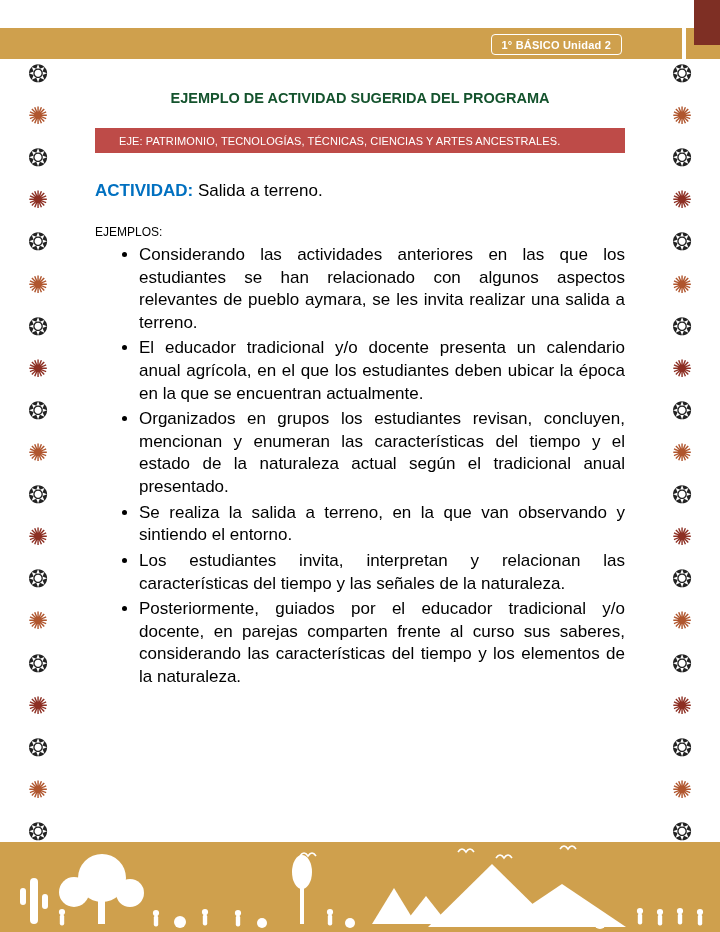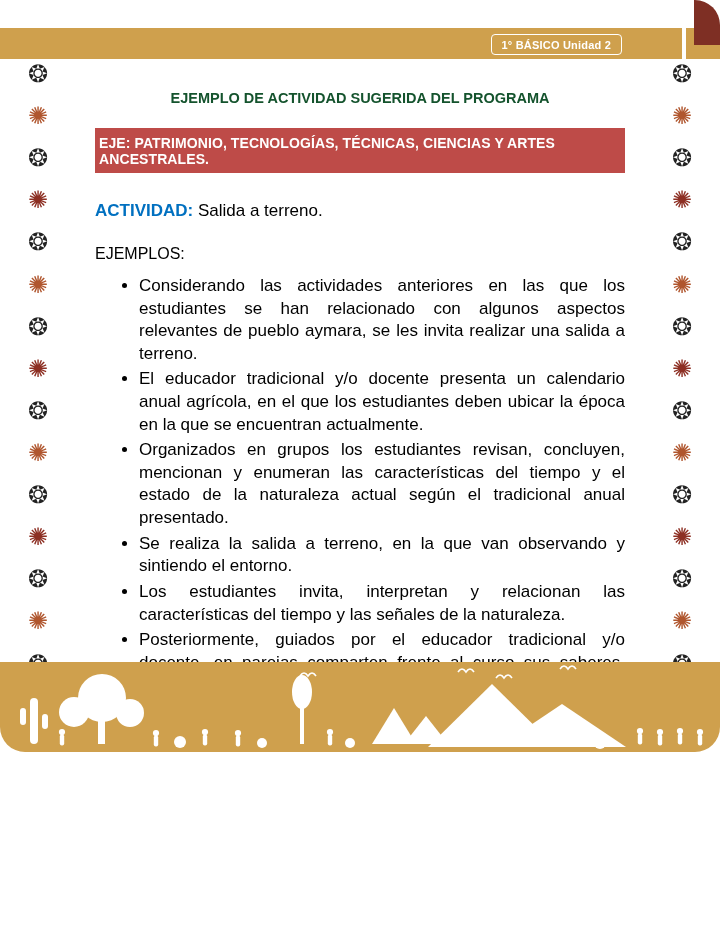--- a/index.html
+++ b/index.html
@@ -1,17 +1,17 @@
 <!DOCTYPE html>
 <html><head>
 <meta charset="utf-8">
 <style>
   html,body{margin:0;padding:0;background:#fff;}
-  .page{position:relative;width:720px;height:752px;background:#ffffff;
-        font-family:"Liberation Sans",sans-serif;overflow:hidden;border-radius:25px;}
+  .page{position:relative;width:720px;height:932px;background:#ffffff;
+        font-family:"Liberation Sans",sans-serif;overflow:hidden;}
 
   
   .topbar{position:absolute;top:28px;left:0;width:720px;height:31px;background:#cfa04d;}
   .topbar-white-line{position:absolute;top:28px;left:682px;width:4px;height:31px;background:#ffffff;}
   .corner-block{position:absolute;top:0;right:0;width:26px;height:45px;background:#7e2f24;}
   .badge{position:absolute;top:34px;right:98px;height:19px;padding:0 10px;
          border:1.5px solid #ffffff;border-radius:4px;color:#ffffff;
          font-size:11px;font-weight:bold;display:flex;align-items:center;justify-content:center;
          letter-spacing:.2px;}
 
@@ -19,25 +19,25 @@
   .pattern-strip{position:absolute;top:62px;width:36px;height:782px;
                  display:flex;flex-direction:column;align-items:center;justify-content:space-between;
                  font-size:24px;line-height:1;user-select:none;}
   .pattern-left{left:20px;}
   .pattern-right{right:20px;}
   .motif{display:block;}
 
   
   .content{position:absolute;left:95px;top:82px;width:530px;color:#000;}
   .title{color:#14532d;font-weight:bold;font-size:14.5px;text-align:center;margin:8px 0 22px 0;}
-  .banner{background:#be4b48;color:#ffffff;font-weight:bold;font-size:14px;
-          padding:7px 8px 6px 4px;margin-bottom:28px;letter-spacing:.1px;}
+  .banner{background:#be4b48;color:#ffffff;font-weight:normal;font-size:11px;
+          padding:7px 8px 6px 24px;margin-bottom:28px;letter-spacing:.1px;}
   .actividad{font-size:17px;margin-bottom:24px;}
   .actividad-label{color:#0070c0;font-weight:bold;}
-  .ejemplos-label{font-size:16px;margin-bottom:12px;}
+  .ejemplos-label{font-size:12px;margin-bottom:5px;}
   ul.bullets{margin:0;padding-left:44px;font-size:17px;line-height:1.33;text-align:justify;}
   ul.bullets li{margin-bottom:3px;}
 
   
   .footer{position:absolute;bottom:0;left:0;width:720px;height:90px;}
   .footer svg{display:block;}
 </style>
 </head>
 <body>
 

